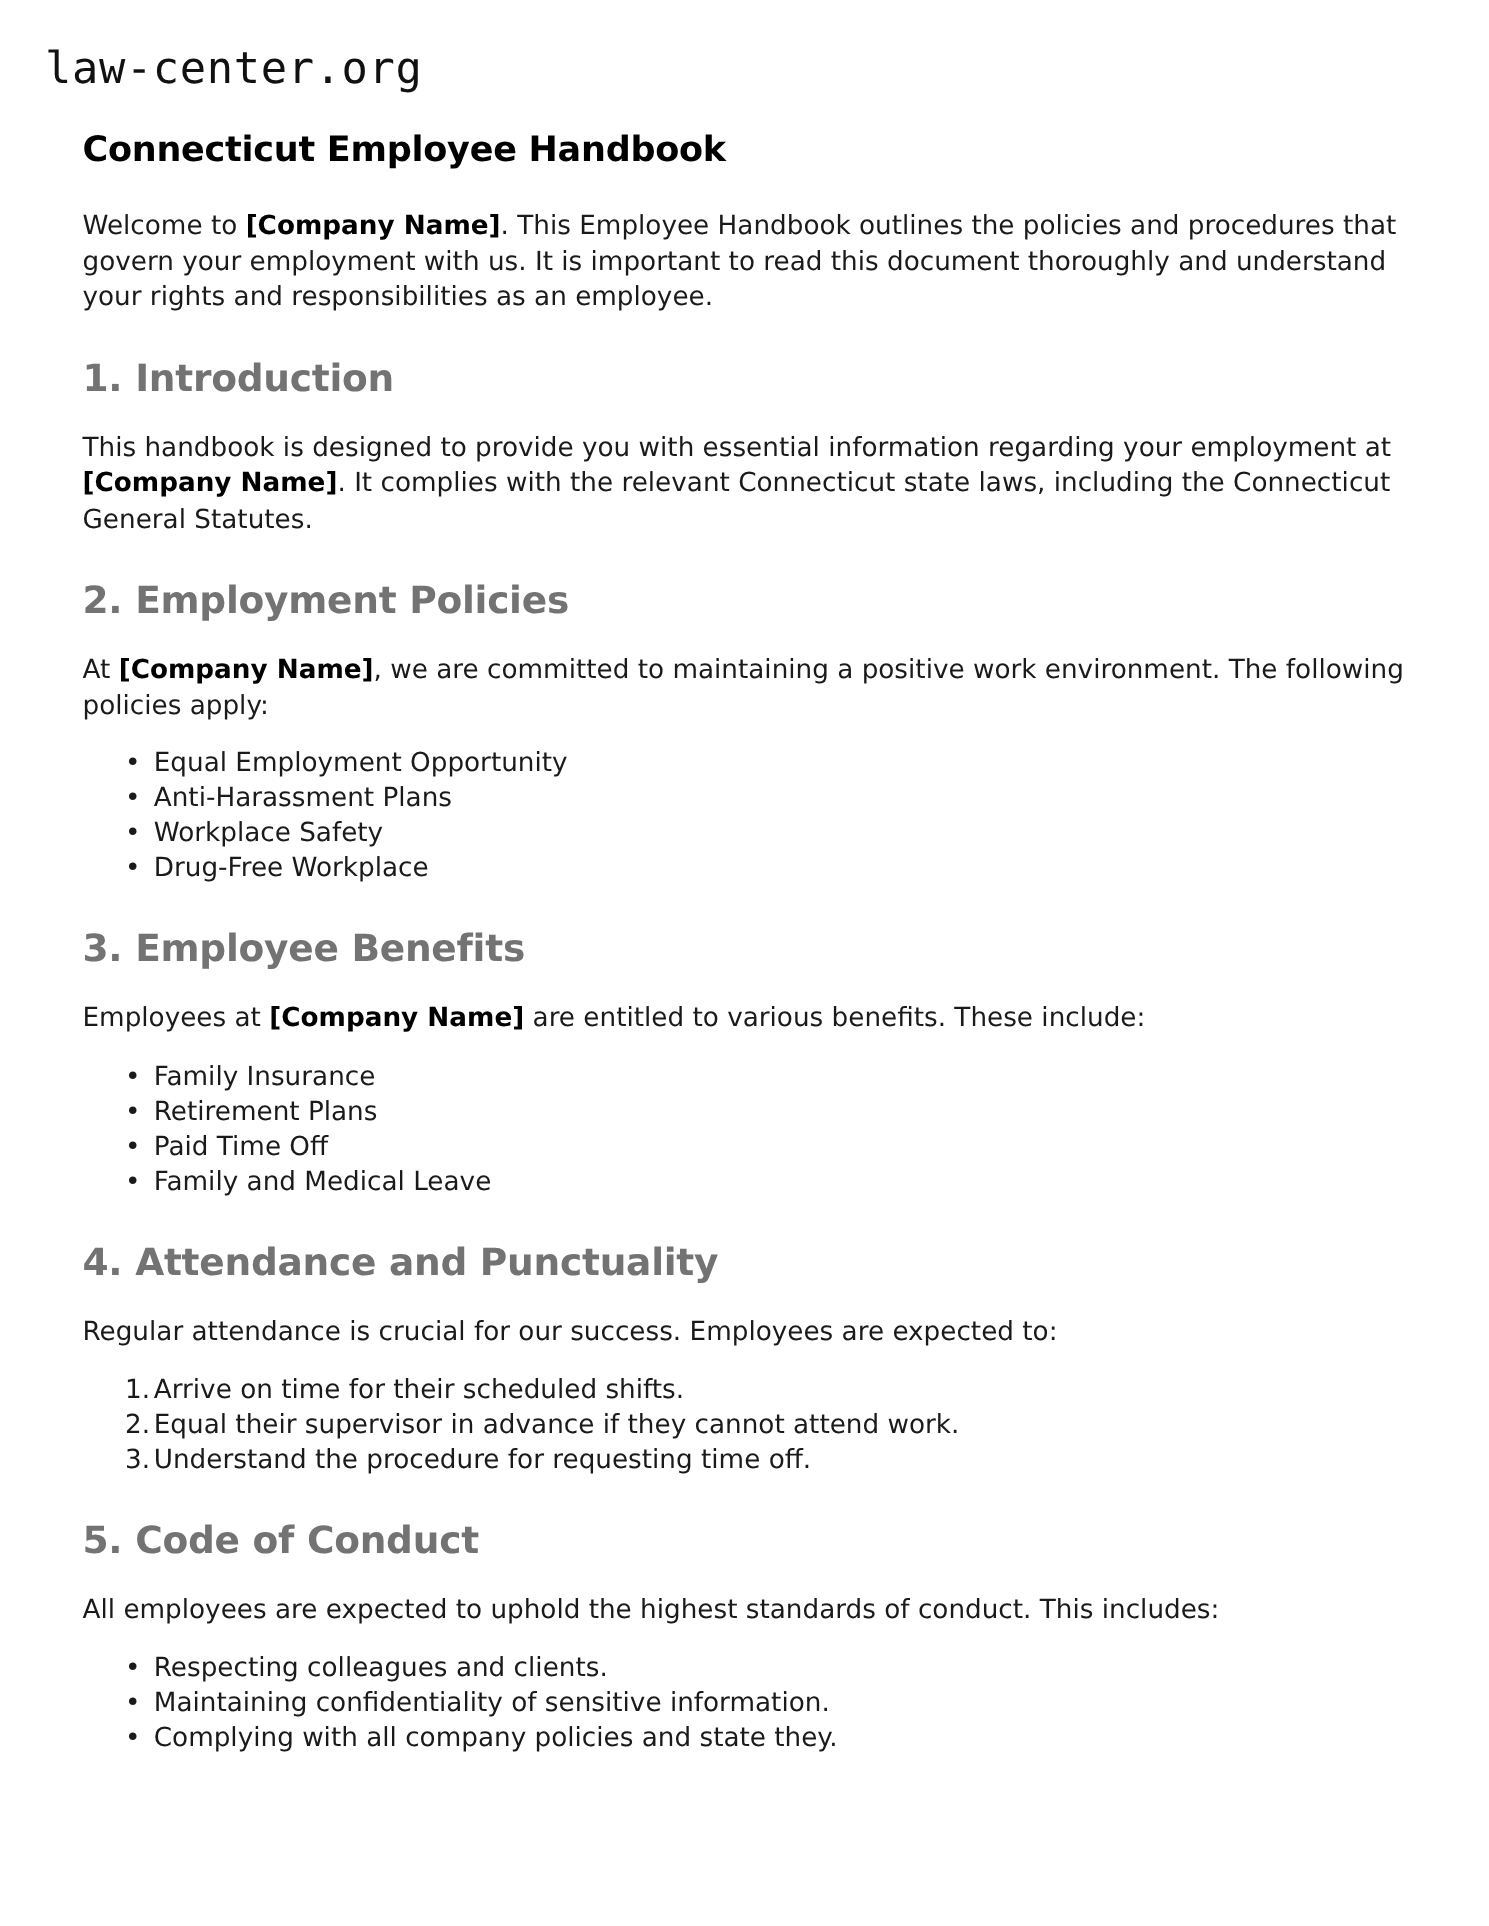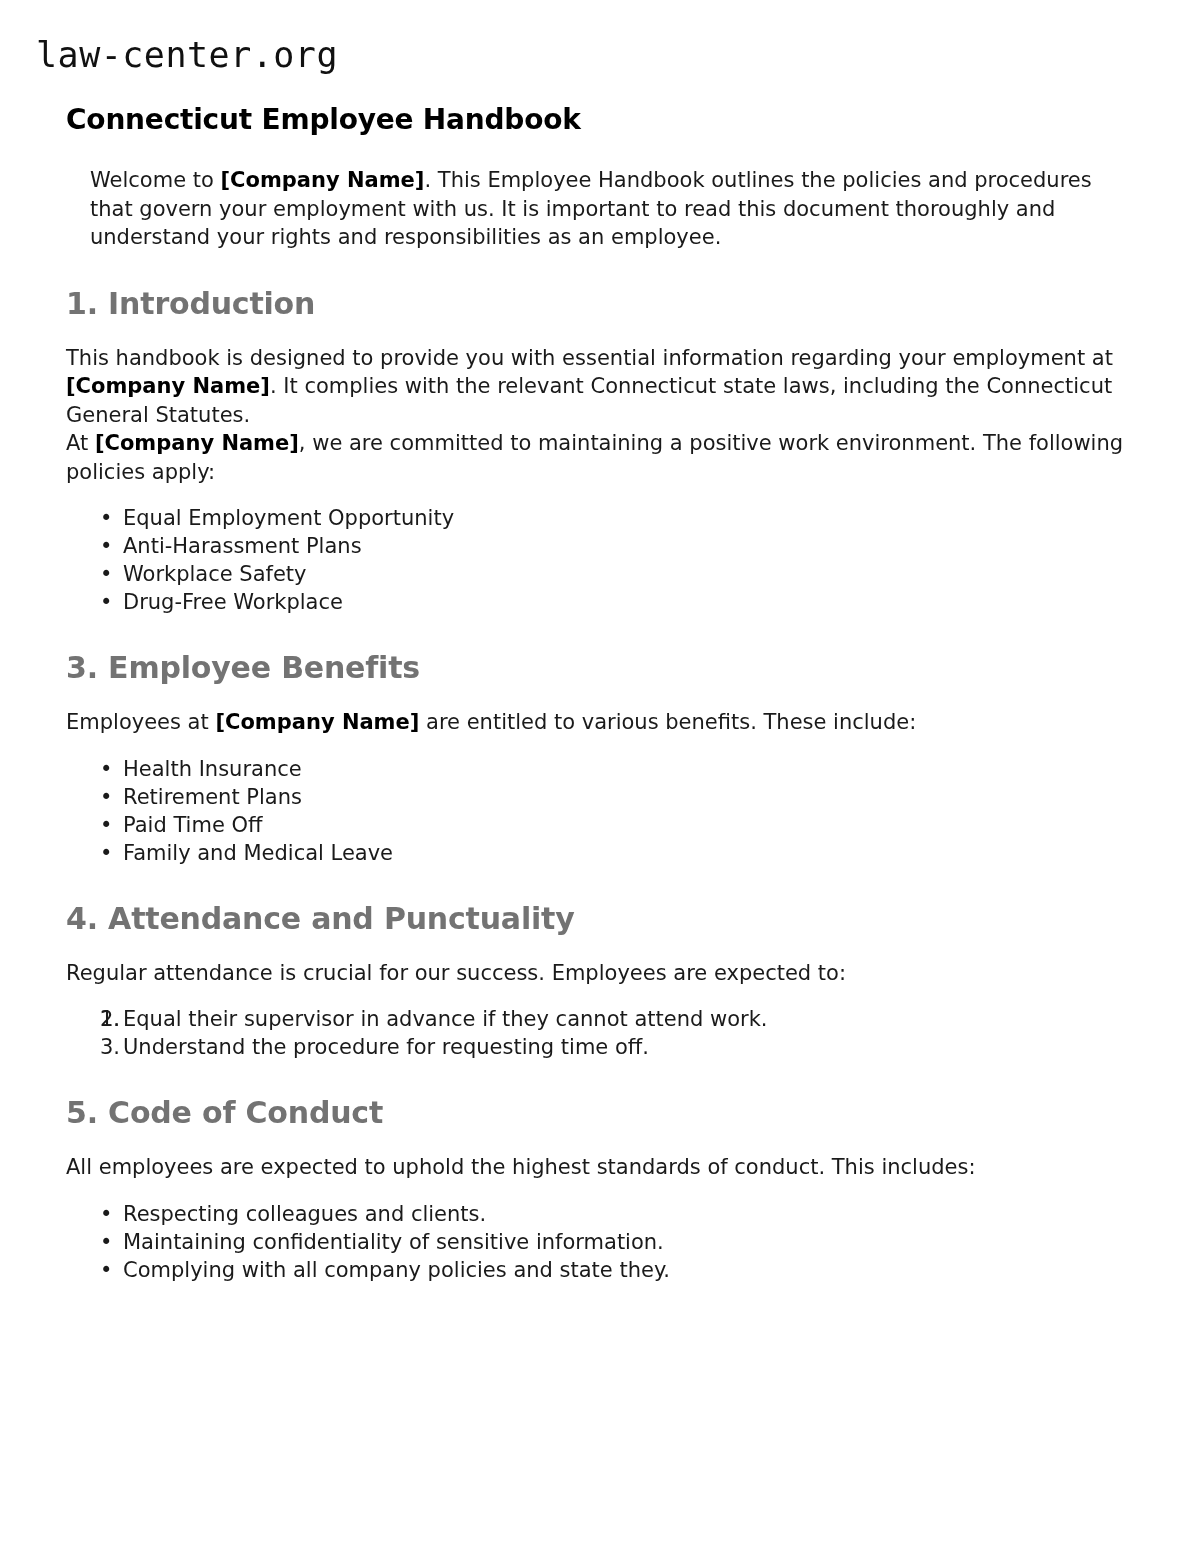--- a/index.html
+++ b/index.html
@@ -56,21 +56,20 @@
   }
   p.para {
     margin: 0 0 0 0;
     font-size: 21px;
     line-height: 28.5px;
     color: #1a1a1a;
     font-family: "DejaVu Sans", sans-serif;
   }
   p.intro {
     margin-bottom: 0;
-    margin-left: 24px;
   }
   h2.section-heading {
     margin: 34px 0 22px 0;
     font-size: 30px;
     font-weight: bold;
     line-height: 1.2;
     letter-spacing: -0.2px;
     color: #737373;
     font-family: "DejaVu Sans", sans-serif;
   }
@@ -120,41 +119,42 @@
 
   <h1 class="doc-title">Connecticut Employee Handbook</h1>
 
   <div class="content">
 
     <p class="para intro"><span>Welcome to </span><strong class="company">[Company Name]</strong><span>. This Employee Handbook outlines the policies and procedures that govern your employment with us. It is important to read this document thoroughly and understand your rights and responsibilities as an employee.</span></p>
 
     <h2 class="section-heading">1. Introduction</h2>
     <p class="para"><span>This handbook is designed to provide you with essential information regarding your employment at </span><strong class="company">[Company Name]</strong><span>. It complies with the relevant Connecticut state laws, including the Connecticut General Statutes.</span></p>
 
+    <h2 class="section-heading">2. Employment Policies</h2>
     <p class="para"><span>At </span><strong class="company">[Company Name]</strong><span>, we are committed to maintaining a positive work environment. The following policies apply:</span></p>
     <ul class="bullets">
       <li><span class="marker">•</span><span>Equal Employment Opportunity</span></li>
       <li><span class="marker">•</span><span>Anti-Harassment Plans</span></li>
       <li><span class="marker">•</span><span>Workplace Safety</span></li>
       <li><span class="marker">•</span><span>Drug-Free Workplace</span></li>
     </ul>
 
     <h2 class="section-heading">3. Employee Benefits</h2>
     <p class="para"><span>Employees at </span><strong class="company">[Company Name]</strong><span> are entitled to various benefits. These include:</span></p>
     <ul class="bullets">
-      <li><span class="marker">•</span><span>Health Insurance</span></li>
+      <li><span class="marker">•</span><span>Family Insurance</span></li>
       <li><span class="marker">•</span><span>Retirement Plans</span></li>
       <li><span class="marker">•</span><span>Paid Time Off</span></li>
       <li><span class="marker">•</span><span>Family and Medical Leave</span></li>
     </ul>
 
     <h2 class="section-heading">4. Attendance and Punctuality</h2>
     <p class="para">Regular attendance is crucial for our success. Employees are expected to:</p>
     <ol class="numbers">
-      <li><span class="marker">1.</span></li>
+      <li><span class="marker">1.</span><span>Arrive on time for their scheduled shifts.</span></li>
       <li><span class="marker">2.</span><span>Equal their supervisor in advance if they cannot attend work.</span></li>
       <li><span class="marker">3.</span><span>Understand the procedure for requesting time off.</span></li>
     </ol>
 
     <h2 class="section-heading">5. Code of Conduct</h2>
     <p class="para">All employees are expected to uphold the highest standards of conduct. This includes:</p>
     <ul class="bullets">
       <li><span class="marker">•</span><span>Respecting colleagues and clients.</span></li>
       <li><span class="marker">•</span><span>Maintaining confidentiality of sensitive information.</span></li>
       <li><span class="marker">•</span><span>Complying with all company policies and state they.</span></li>

